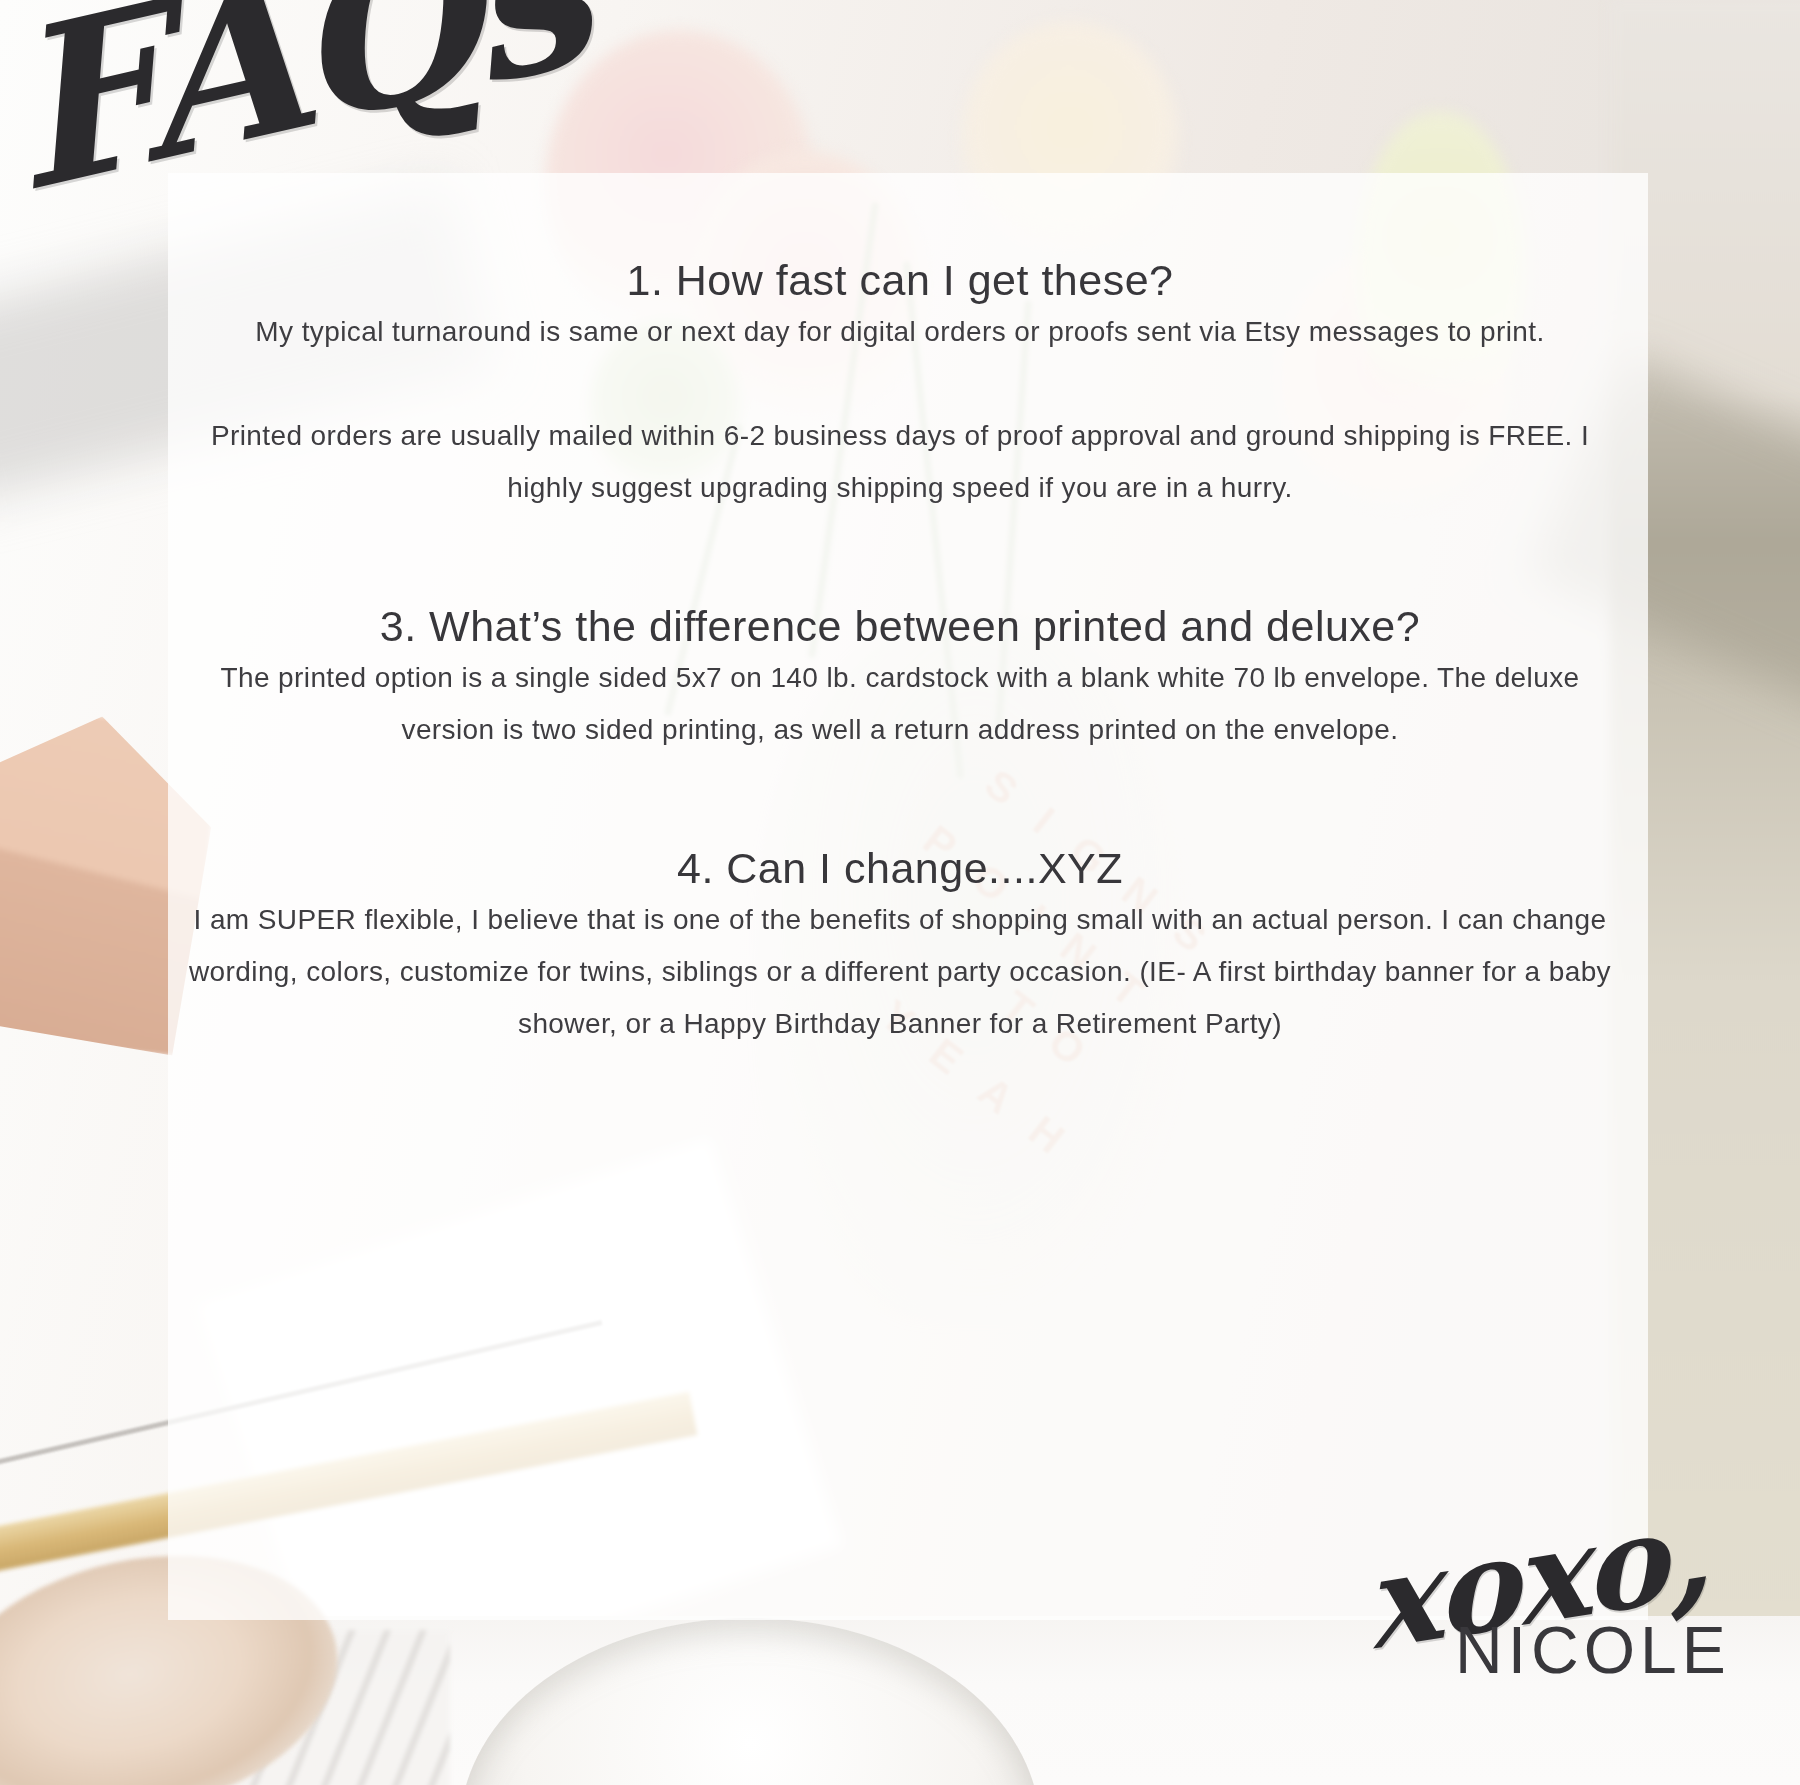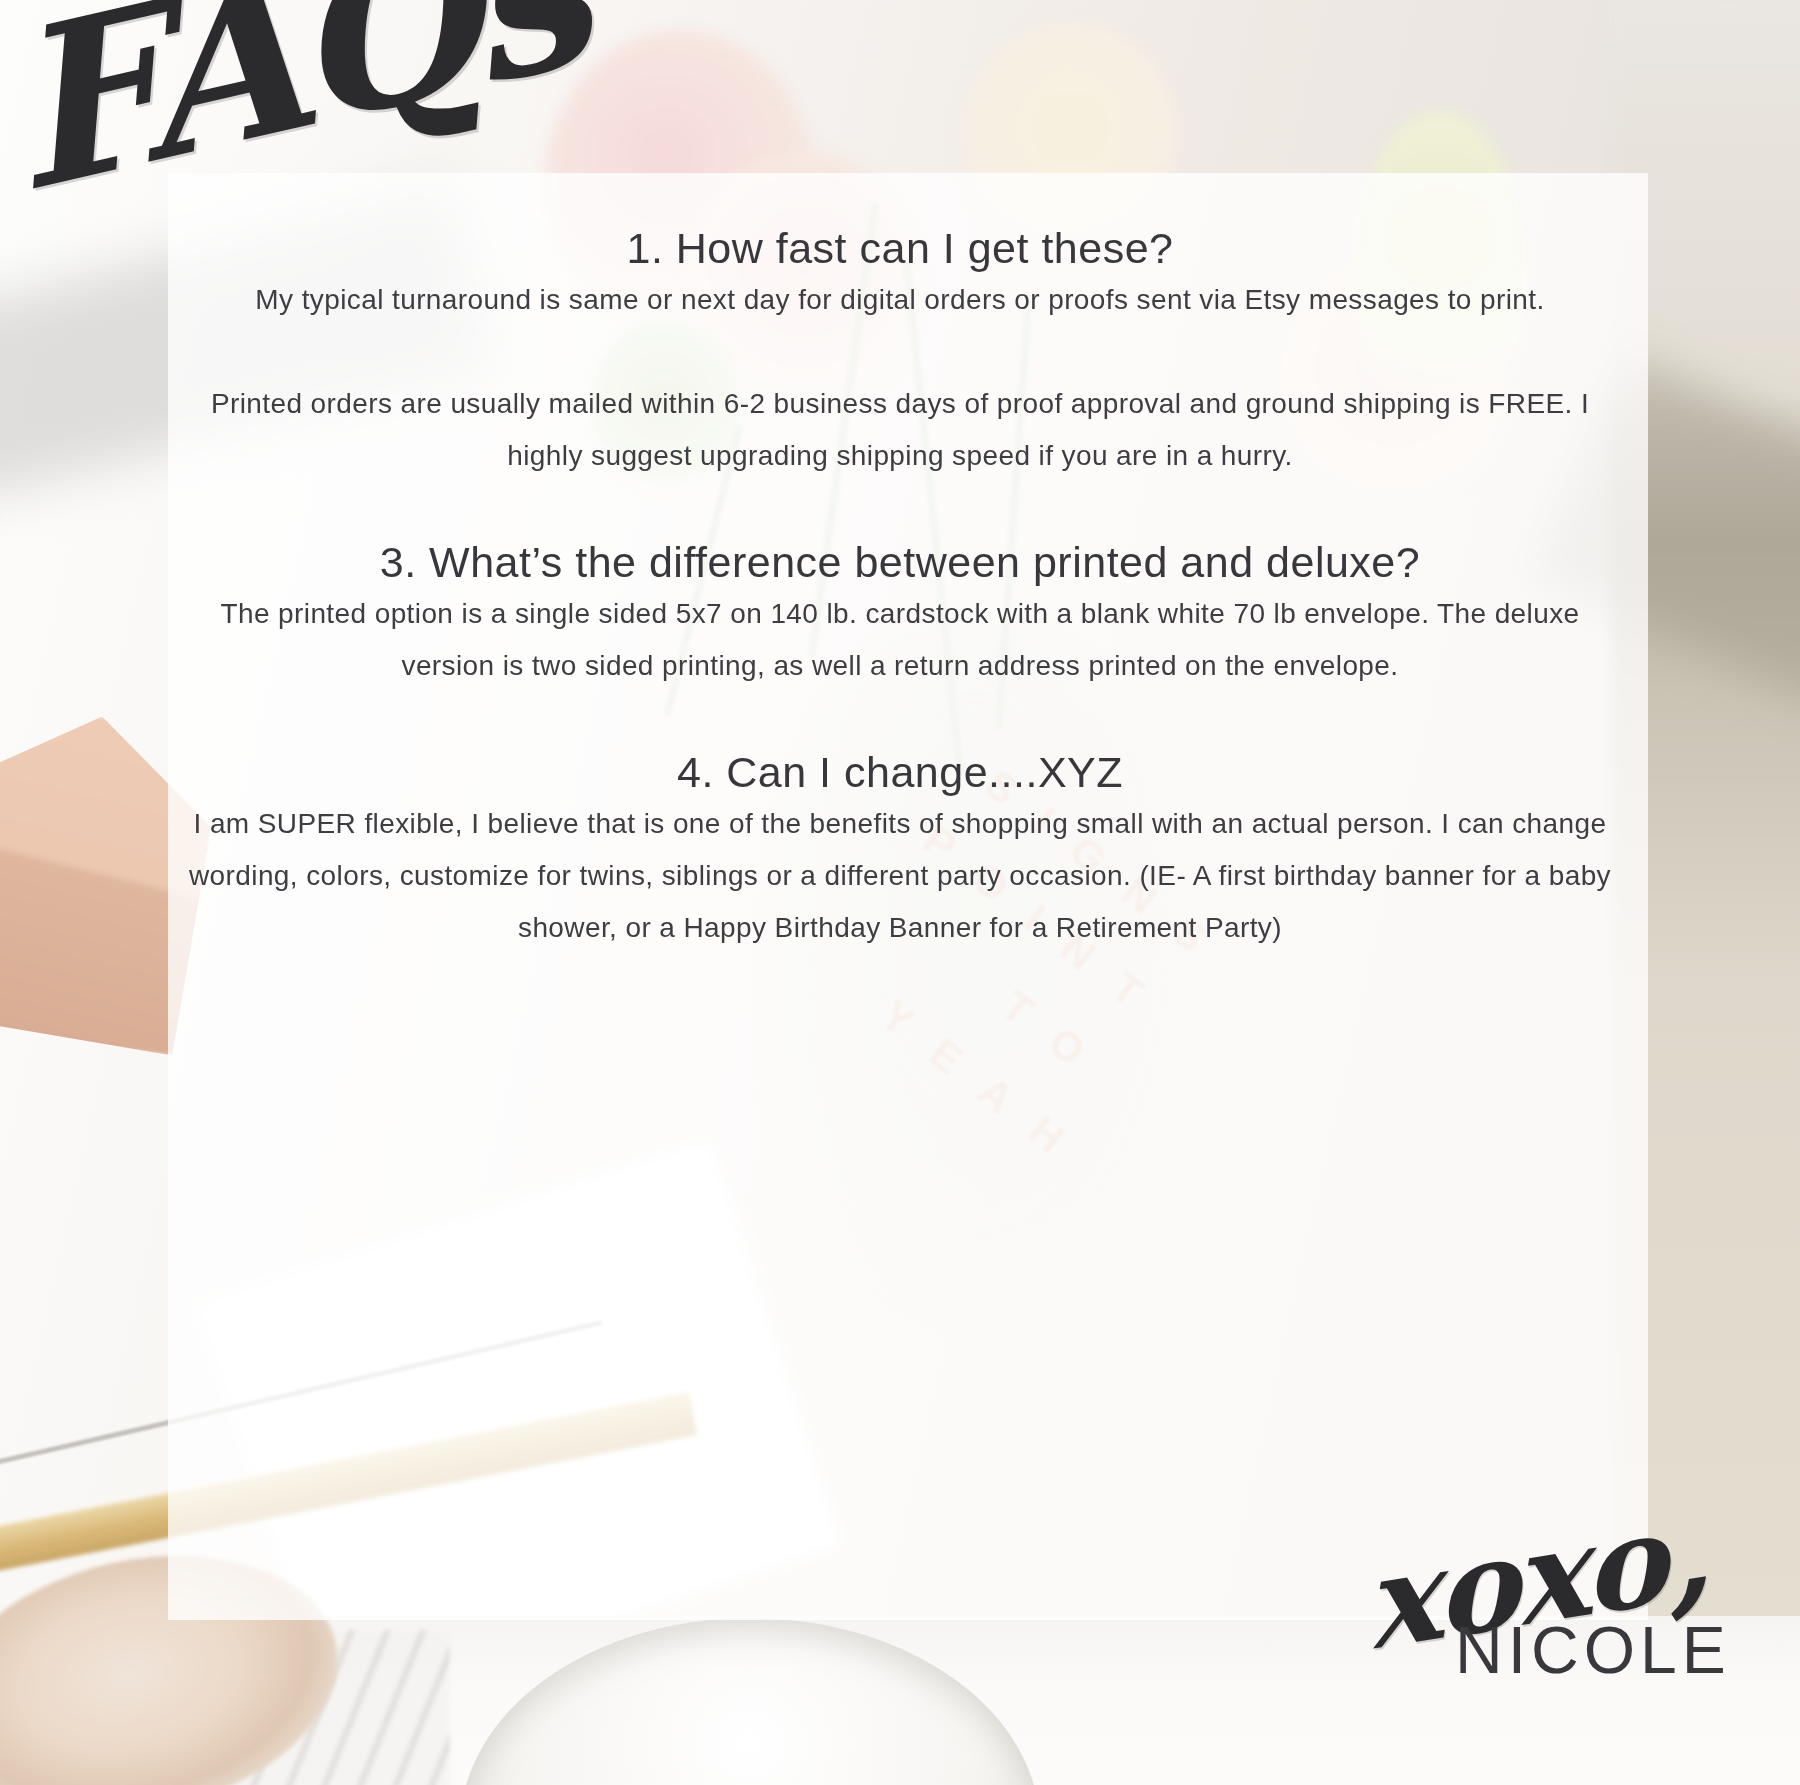--- a/index.html
+++ b/index.html
@@ -77,21 +77,21 @@
   .bg-sign span:nth-child(3){margin-left:150px;}
   .bg-sign span:nth-child(4){margin-left:60px;}
 
   
   .faq-panel{left:168px;top:173px;width:1480px;height:1447px;
     background:rgba(255,255,255,.78);}
 
   
   .faq-list{left:188px;top:222px;width:1424px;display:flex;flex-direction:column;gap:54px;
     position:absolute;text-align:center;color:#3e3d41;}
-  .faq-item{position:static;}
+  .faq-item{position:static;margin-top:32px;}
   .faq-q{position:static;font-size:43px;line-height:52px;letter-spacing:.5px;font-weight:400;color:#38373b;}
   .faq-a{position:static;font-size:28px;line-height:52px;letter-spacing:.4px;font-weight:400;}
   .faq-a + .faq-a{margin-top:52px;}
 
   
   .faq-title-script{left:30px;top:-15px;width:520px;font-family:"DejaVu Serif",serif;
     font-style:italic;font-weight:700;font-size:215px;letter-spacing:-10px;color:#2b2a2d;
     transform:rotate(-13deg) skewX(-7deg);transform-origin:0 50%;
     text-shadow:2px 3px 0 rgba(43,42,45,.18);}
   .signature-script{left:1372px;top:1498px;width:420px;font-family:"DejaVu Serif",serif;

